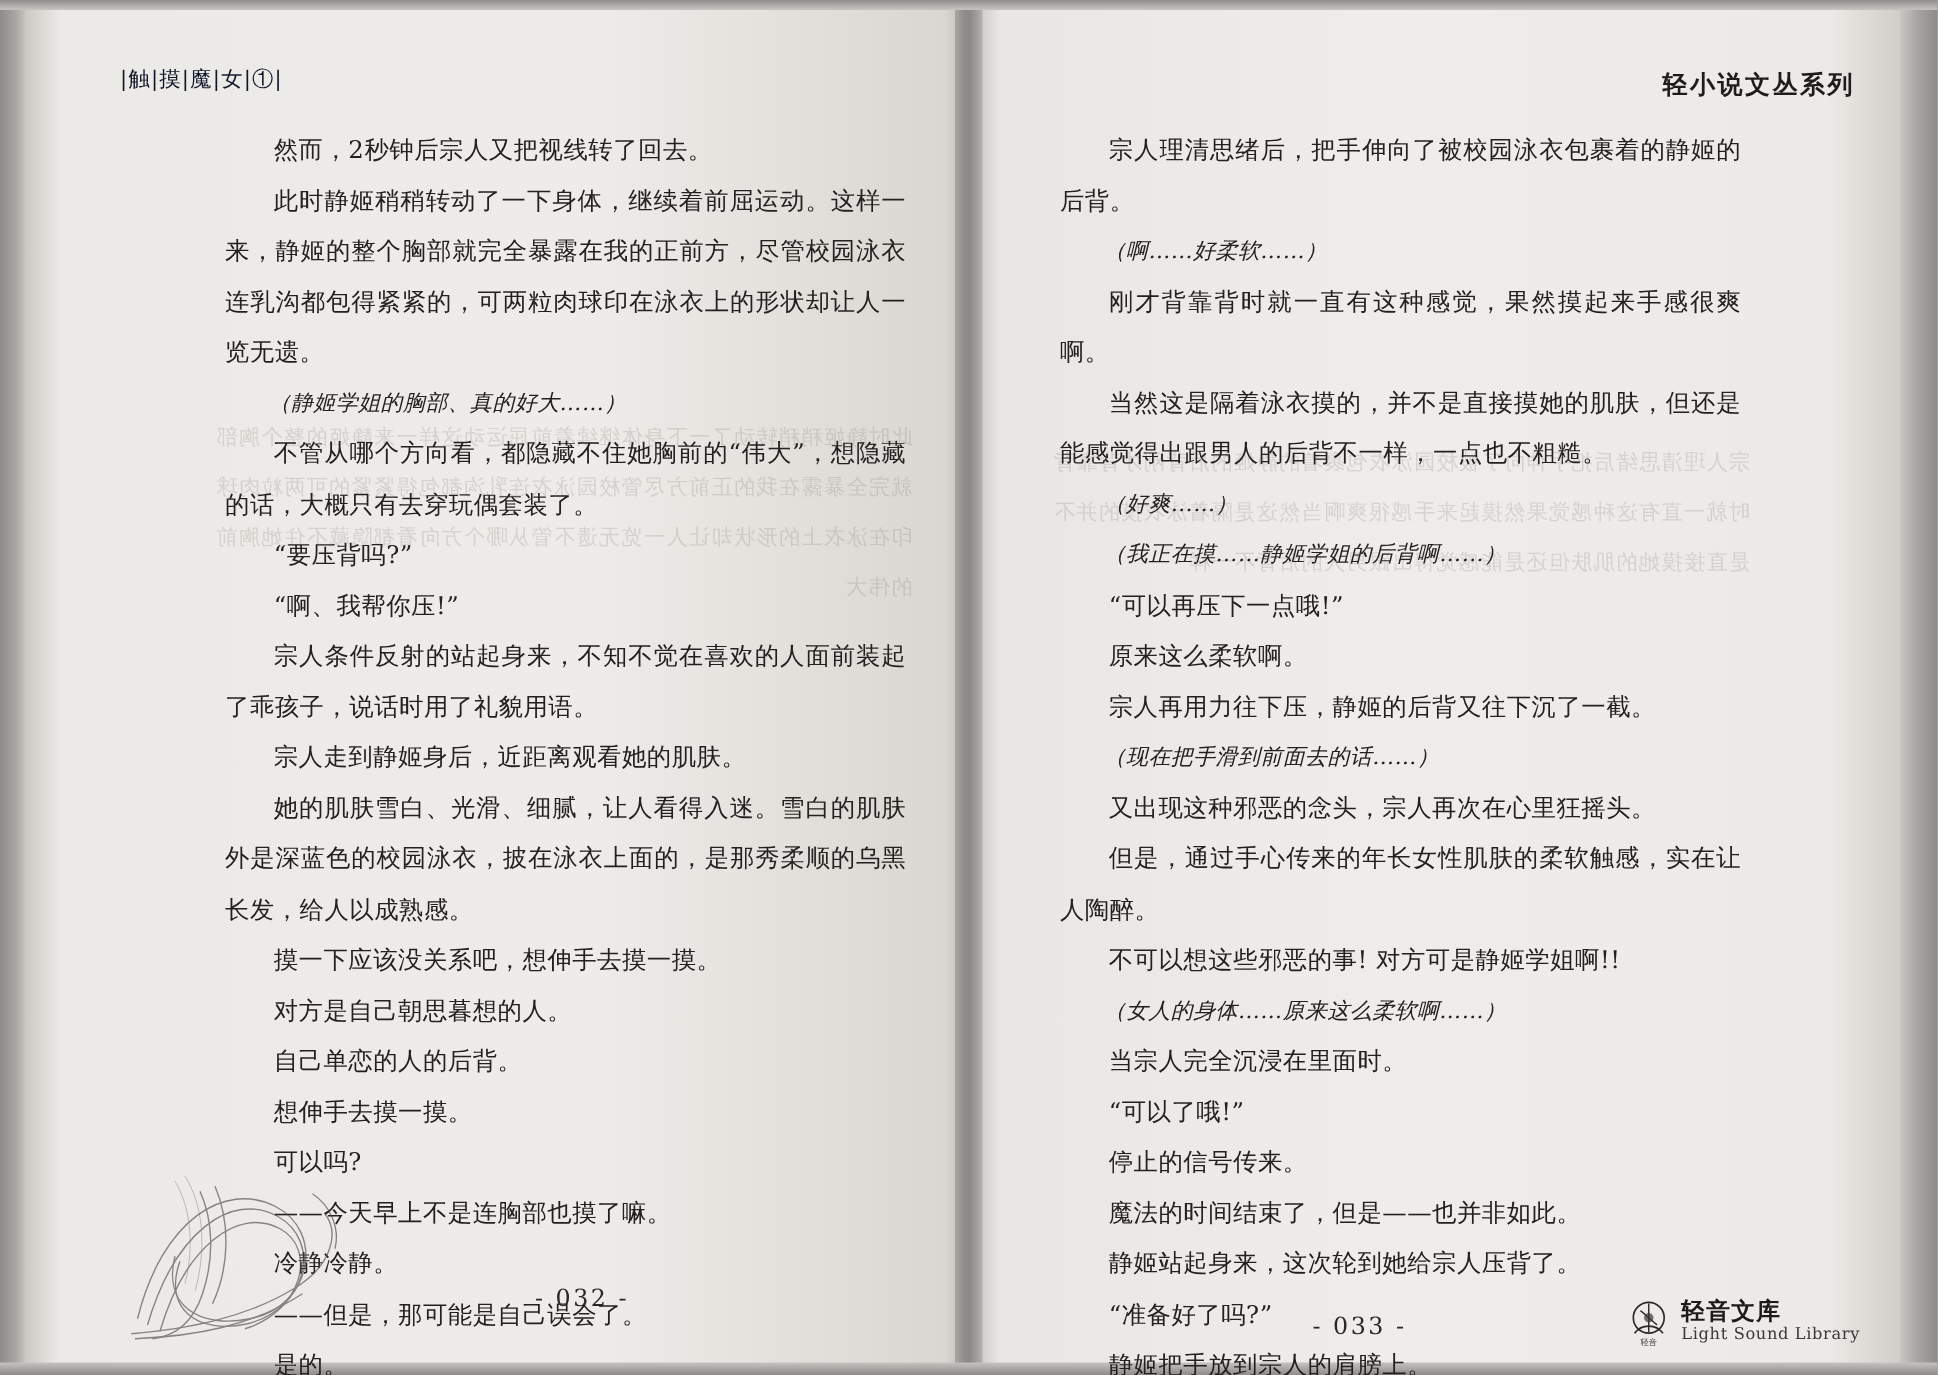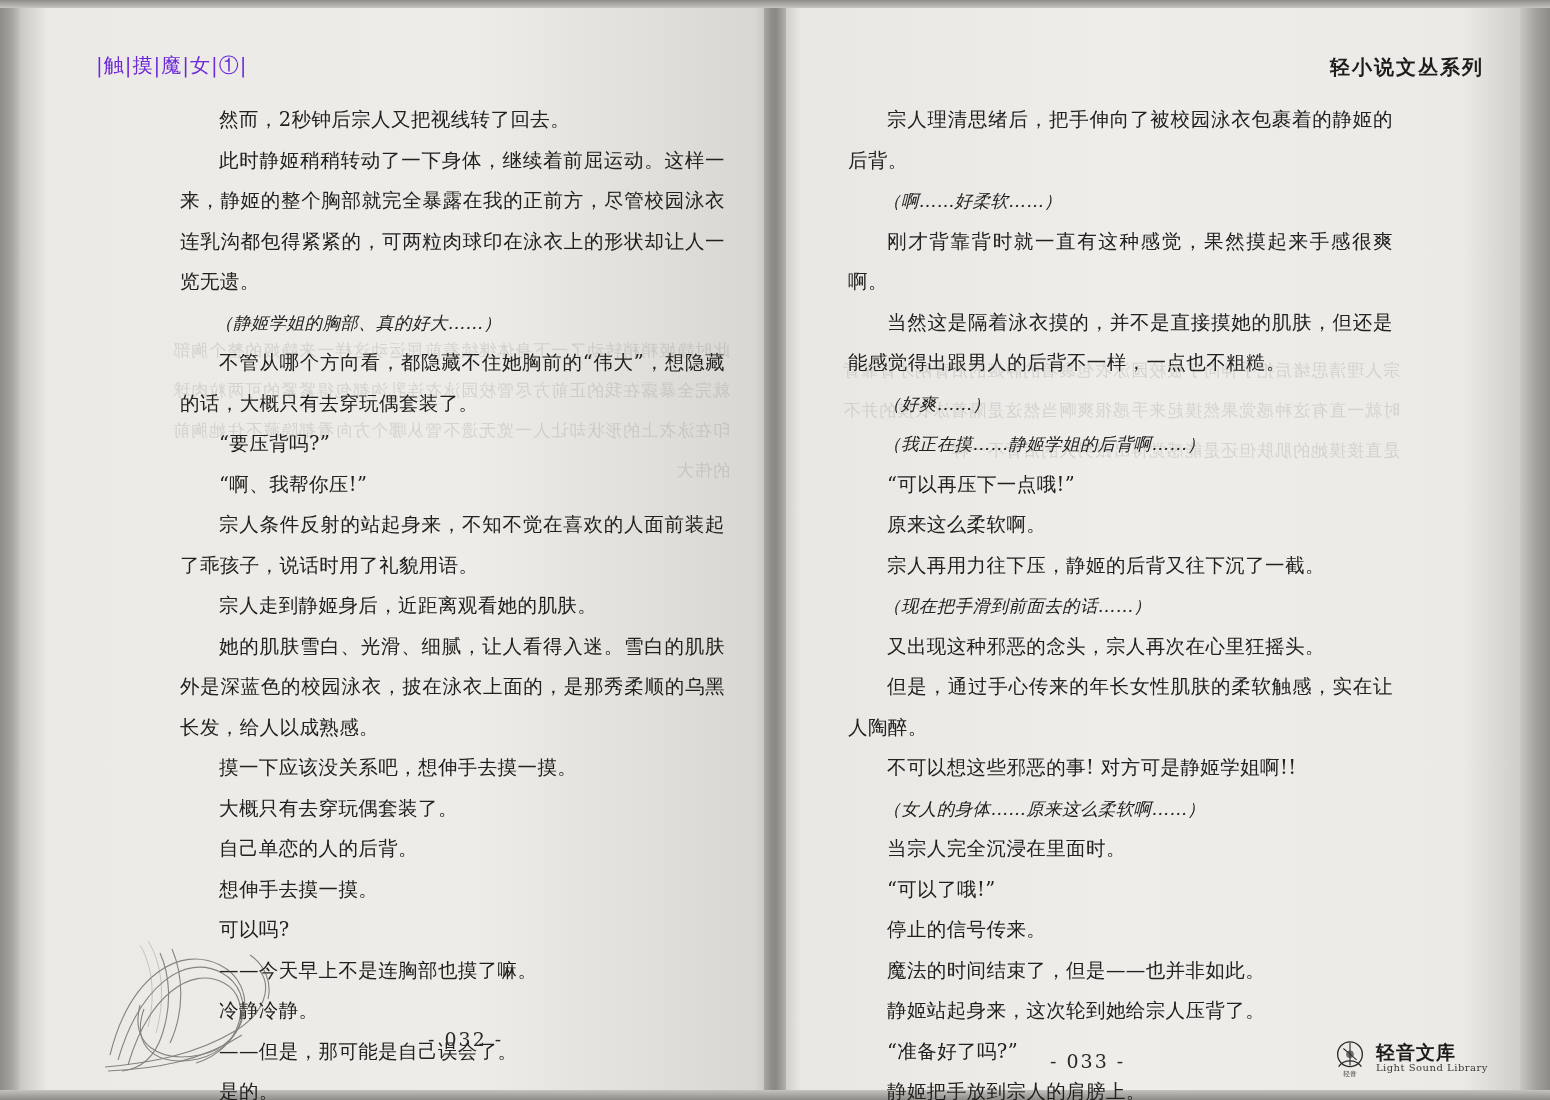--- a/index.html
+++ b/index.html
@@ -103,22 +103,22 @@
     font-size: 17.5px;
     font-style: italic;
   }
   .p.quote { text-indent: 2em; }
 
   
   .header-left {
     position: absolute;
     left: 96px;
     top: 52px;
-    font-size: 20px;
-    color: #6d28d9;
+    font-size: 17px;
+    color: #0f172a;
     letter-spacing: 1px;
   }
   .header-right {
     position: absolute;
     right: 66px;
     top: 54px;
     font-size: 20px;
     font-weight: bold;
     color: #1f1d1b;
     letter-spacing: 2px;
@@ -158,23 +158,24 @@
   .logo-text {
     display: flex;
     flex-direction: column;
     line-height: 1.05;
   }
   .logo-cn {
     font-size: 19px;
     font-weight: bold;
     color: #1d1b19;
     letter-spacing: 1px;
+    font-family: Liberation Mono, monospace;
   }
   .logo-en {
-    font-size: 10px;
+    font-size: 13px;
     color: #3a3836;
     letter-spacing: 0.5px;
   }
 </style>
 </head>
 <body>
 
 <div id="page">
 
   <div class="paper paper-left"></div>
@@ -195,21 +196,21 @@
     <p class="p">然而，2秒钟后宗人又把视线转了回去。</p>
     <p class="p">此时静姬稍稍转动了一下身体，继续着前屈运动。这样一来，静姬的整个胸部就完全暴露在我的正前方，尽管校园泳衣连乳沟都包得紧紧的，可两粒肉球印在泳衣上的形状却让人一览无遗。</p>
     <p class="p narration">（静姬学姐的胸部、真的好大……）</p>
     <p class="p">不管从哪个方向看，都隐藏不住她胸前的“伟大”，想隐藏的话，大概只有去穿玩偶套装了。</p>
     <p class="p quote">“要压背吗?”</p>
     <p class="p quote">“啊、我帮你压!”</p>
     <p class="p">宗人条件反射的站起身来，不知不觉在喜欢的人面前装起了乖孩子，说话时用了礼貌用语。</p>
     <p class="p">宗人走到静姬身后，近距离观看她的肌肤。</p>
     <p class="p">她的肌肤雪白、光滑、细腻，让人看得入迷。雪白的肌肤外是深蓝色的校园泳衣，披在泳衣上面的，是那秀柔顺的乌黑长发，给人以成熟感。</p>
     <p class="p">摸一下应该没关系吧，想伸手去摸一摸。</p>
-    <p class="p">大概只有去穿玩偶套装了。</p>
+    <p class="p">对方是自己朝思暮想的人。</p>
     <p class="p">自己单恋的人的后背。</p>
     <p class="p">想伸手去摸一摸。</p>
     <p class="p">可以吗?</p>
     <p class="p">——今天早上不是连胸部也摸了嘛。</p>
     <p class="p">冷静冷静。</p>
     <p class="p">——但是，那可能是自己误会了。</p>
     <p class="p">是的。</p>
 
   </div>
 

